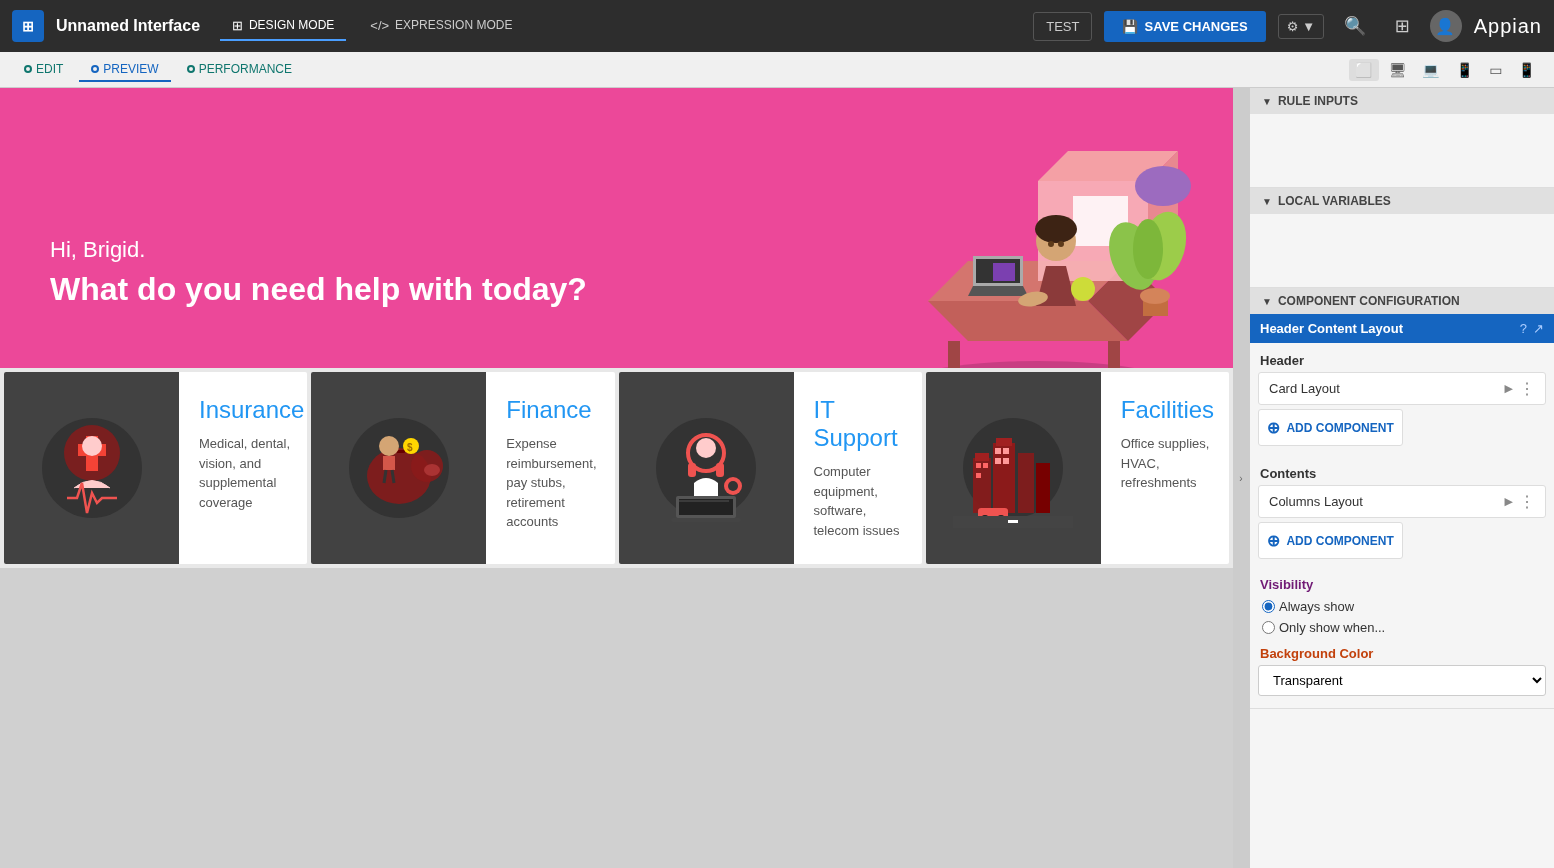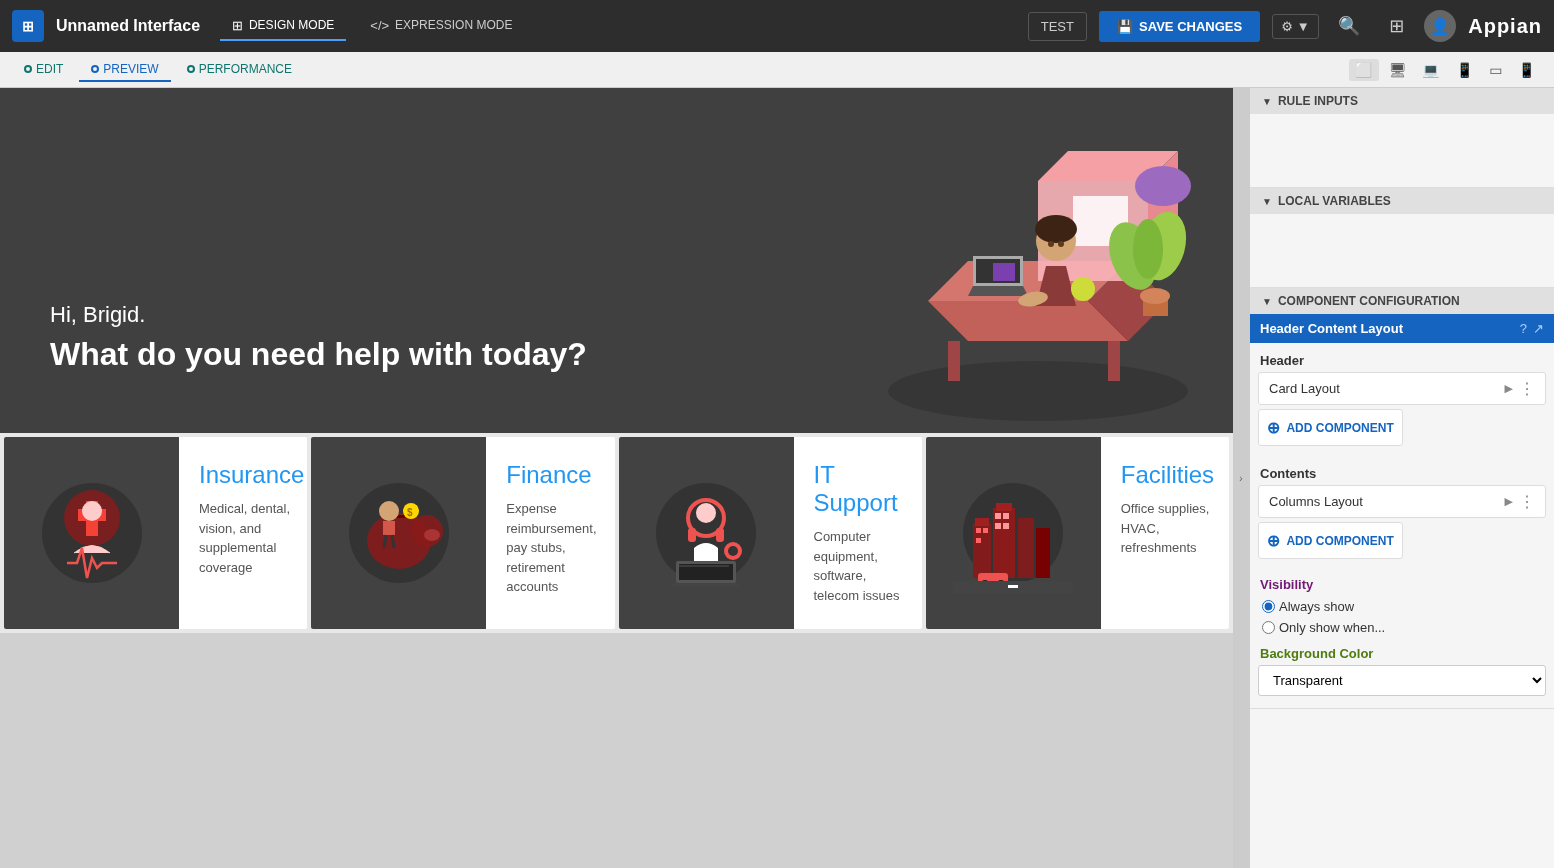--- a/index.html
+++ b/index.html
@@ -37,21 +37,21 @@
       background: none; border: none; color: #ccc; cursor: pointer;
       font-size: 18px; padding: 4px 8px; border-radius: 3px;
       display: flex; align-items: center; justify-content: center;
     }
     .topbar-icon-btn.settings { border: 1px solid #555; gap: 4px; font-size: 13px; }
     .avatar {
       width: 32px; height: 32px; border-radius: 50%; background: #666;
       display: flex; align-items: center; justify-content: center; color: white;
       font-size: 16px;
     }
-    .appian-logo { color: white; font-size: 20px; font-weight: bold; letter-spacing: 1px; text-align: center; }
+    .appian-logo { color: white; font-size: 20px; font-weight: normal; letter-spacing: 1px; text-align: center; }
 
     
     #secondbar {
       display: flex; align-items: center; background: #f0f0f0; height: 36px;
       padding: 0 12px; gap: 4px; border-bottom: 1px solid #ccc;
     }
     .view-tab {
       display: flex; align-items: center; gap: 4px; padding: 4px 12px;
       cursor: pointer; font-size: 12px; color: #0f766e; border: none; background: none;
       border-bottom: 2px solid transparent;
@@ -77,21 +77,21 @@
     }
 
     
     #collapse-handle {
       width: 16px; background: #ccc; display: flex; align-items: center;
       justify-content: center; cursor: pointer; font-size: 10px; color: #666;
     }
 
     
     #hero {
-      background: #404040; position: relative; height: 345px; overflow: hidden;
+      background: #ec4899; position: relative; height: 280px; overflow: hidden;
     }
     #hero-text { position: absolute; bottom: 60px; left: 50px; color: white; z-index: 2; }
     #hero-greeting { font-size: 22px; font-weight: normal; margin-bottom: 8px; }
     #hero-title { font-size: 32px; font-weight: bold; }
     #hero-illustration {
       position: absolute; right: 0; top: 0; width: 450px; height: 345px;
       display: flex; align-items: center; justify-content: center;
     }
 
     
@@ -154,21 +154,21 @@
       gap: 6px; background: white; border: 1px solid #ddd; border-radius: 3px;
       margin: 4px 8px 10px; padding: 8px; font-size: 12px; color: #1565c0;
       cursor: pointer; font-weight: bold;
     }
     .add-component-btn .plus { font-size: 16px; }
 
     .visibility-label { font-size: 13px; font-weight: bold; color: #701a75; padding: 8px 10px 4px; }
     .radio-option { display: flex; align-items: center; gap: 4px; padding: 3px 12px; font-size: 13px; color: #333; }
     .radio-option input[type="radio"] { accent-color: #1565c0; }
 
-    .bg-color-label { font-size: 13px; font-weight: bold; color: #4d7c0f; padding: 8px 10px 4px; }
+    .bg-color-label { font-size: 13px; font-weight: bold; color: #c2410c; padding: 8px 10px 4px; }
     .bg-color-select {
       margin: 0 8px 12px; width: calc(100% - 16px); padding: 6px 10px;
       border: 1px solid #ccc; border-radius: 3px; font-size: 13px;
       background: white; cursor: pointer;
     }
 
     
     .hero-svg { width: 400px; height: 320px; }
 
     

